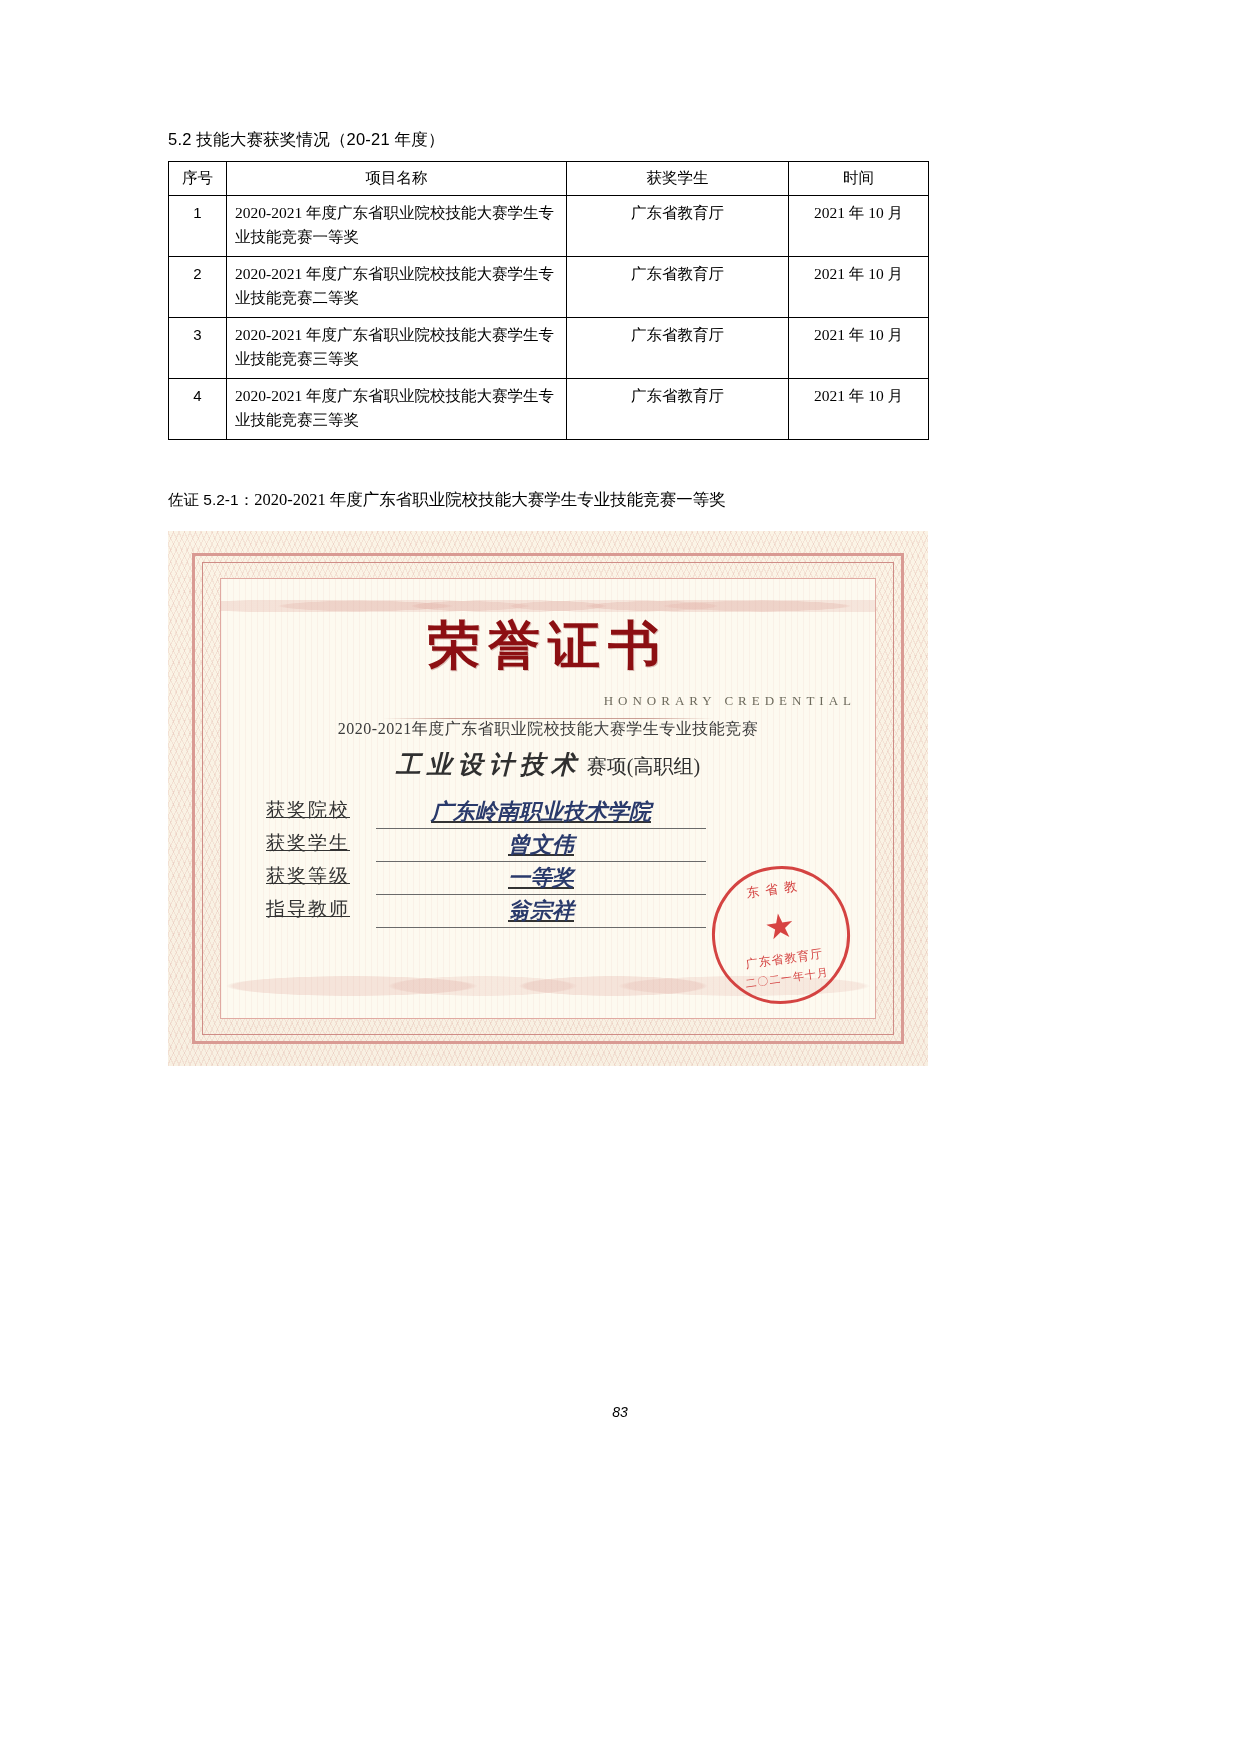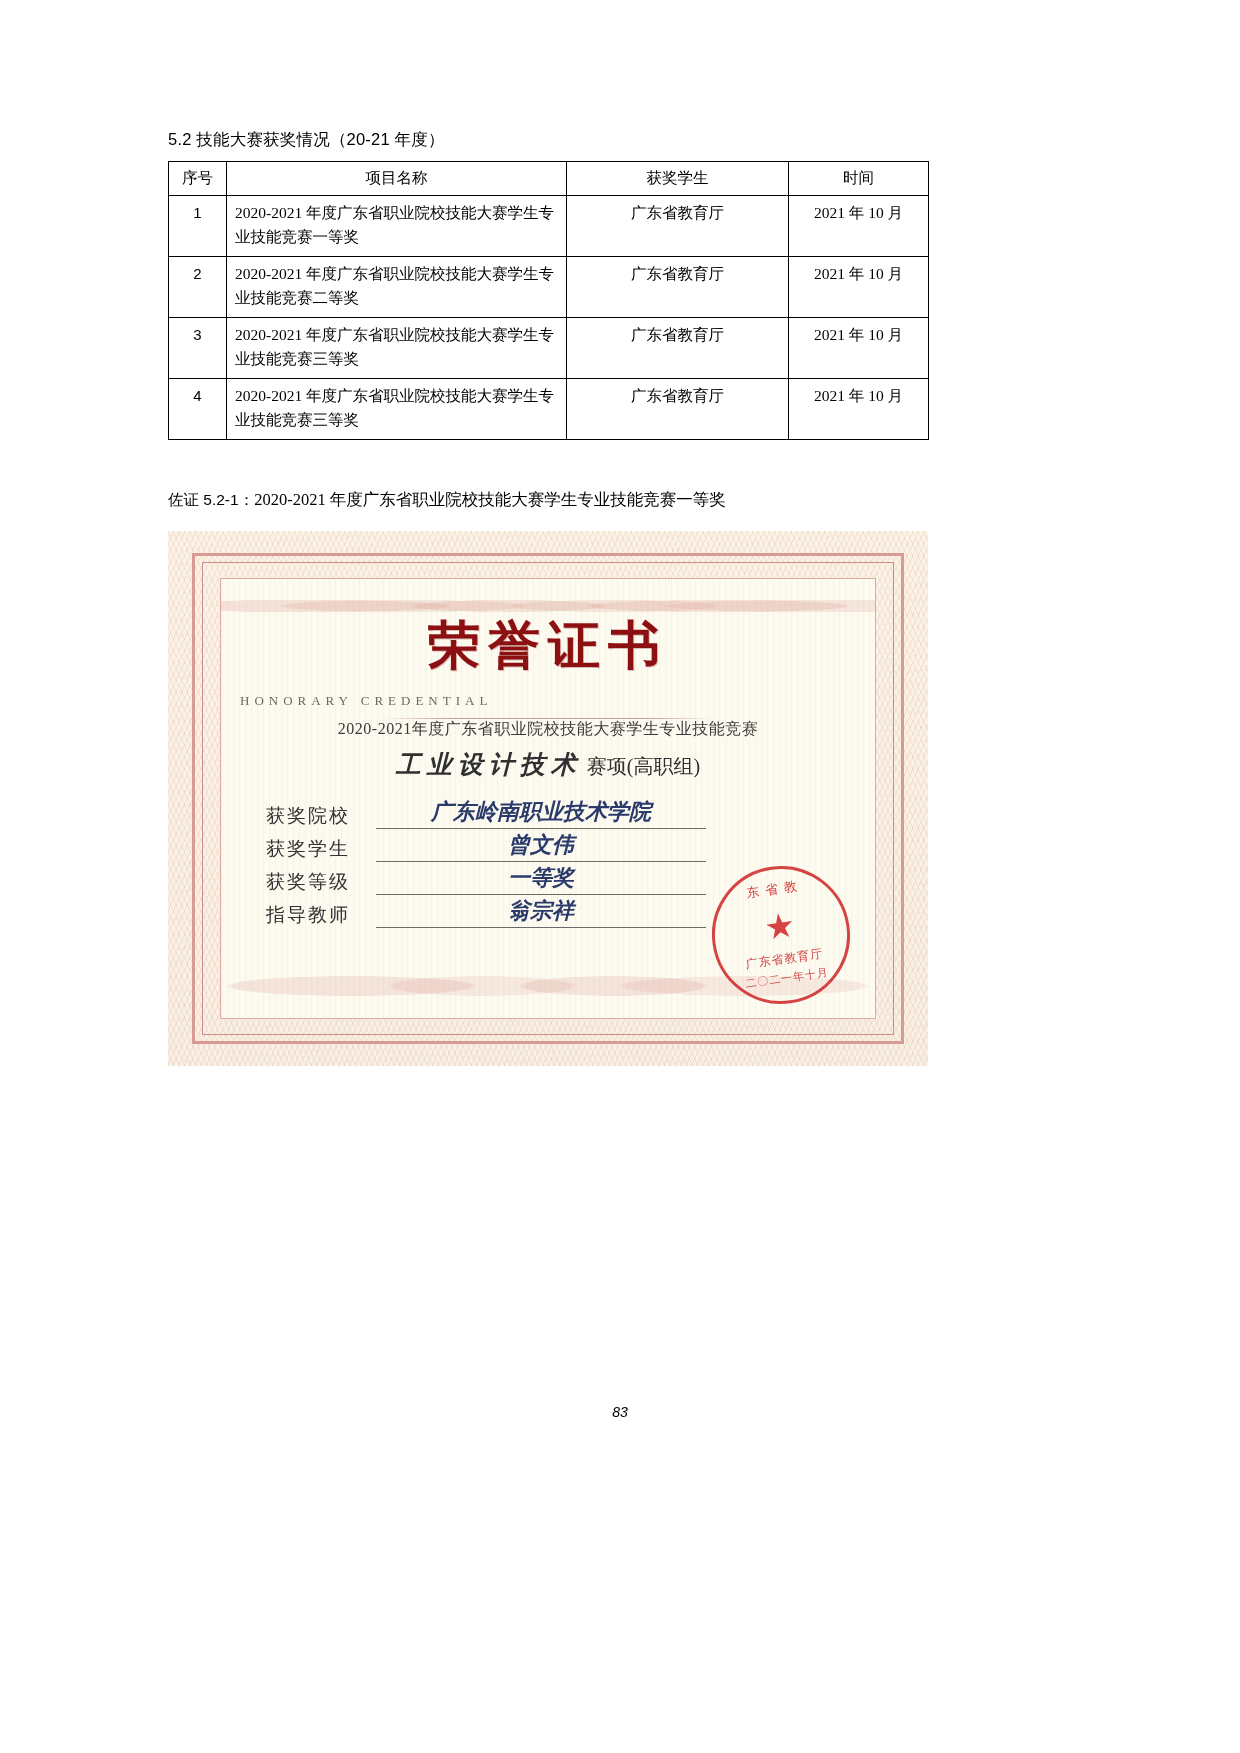--- a/index.html
+++ b/index.html
@@ -150,21 +150,21 @@
     text-align: center;
     font-size: 52px;
     font-weight: bold;
     letter-spacing: 8px;
     color: #8c0f12;
     font-family: "DejaVu Serif", "Liberation Serif", serif;
     text-shadow: 1px 1px 0 rgba(120,10,12,.25);
     margin-top: 14px;
   }
   .cert-subtitle {
-    text-align: left;
+    text-align: right;
     font-size: 13px;
     letter-spacing: 5px;
     color: #6d6a5c;
     margin-top: 12px;
     font-family: "Liberation Serif", serif;
   }
   .cert-rule {
     width: 330px;
     height: 1px;
     background: linear-gradient(90deg, rgba(180,120,110,0) 0%, rgba(180,120,110,.7) 20%, rgba(180,120,110,.7) 80%, rgba(180,120,110,0) 100%);
@@ -187,24 +187,24 @@
     font-size: 25px;
     letter-spacing: 6px;
     font-style: italic;
   }
   .cert-fields {
     margin-top: 16px;
     padding-left: 26px;
   }
   .cert-field {
     display: flex;
-    align-items: flex-end;
     margin-top: 1px;
     font-size: 19px;
     color: #333;
+    text-decoration: underline;
   }
   .cert-field .flabel {
     width: 110px;
     letter-spacing: 2px;
     flex: none;
   }
   .cert-field .fvalue {
     flex: 1;
     border-bottom: 1px solid #6a6a6a;
     text-align: center;

